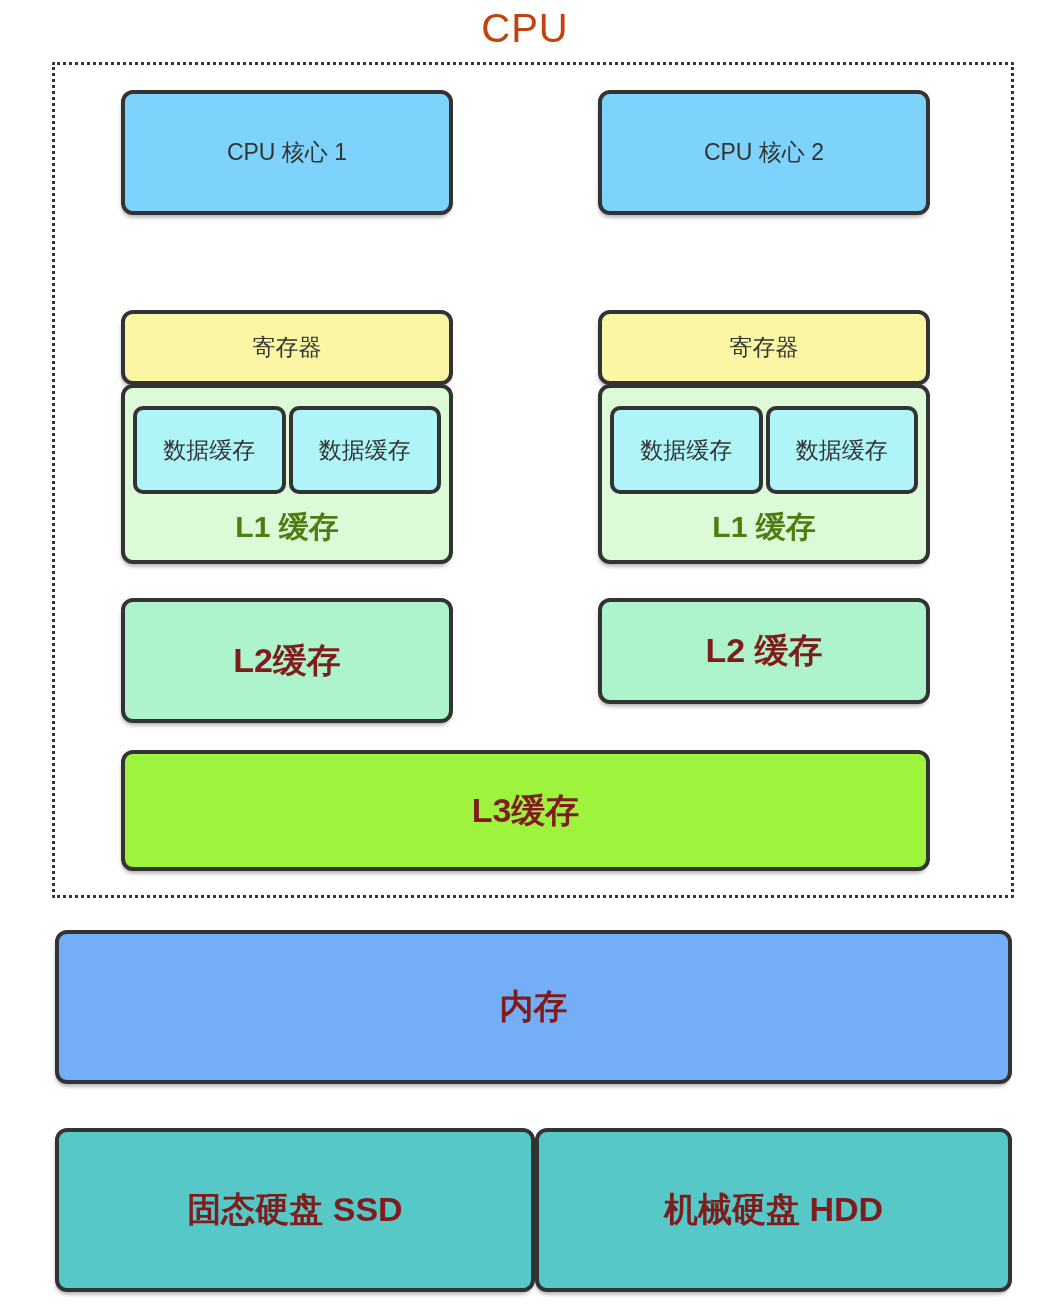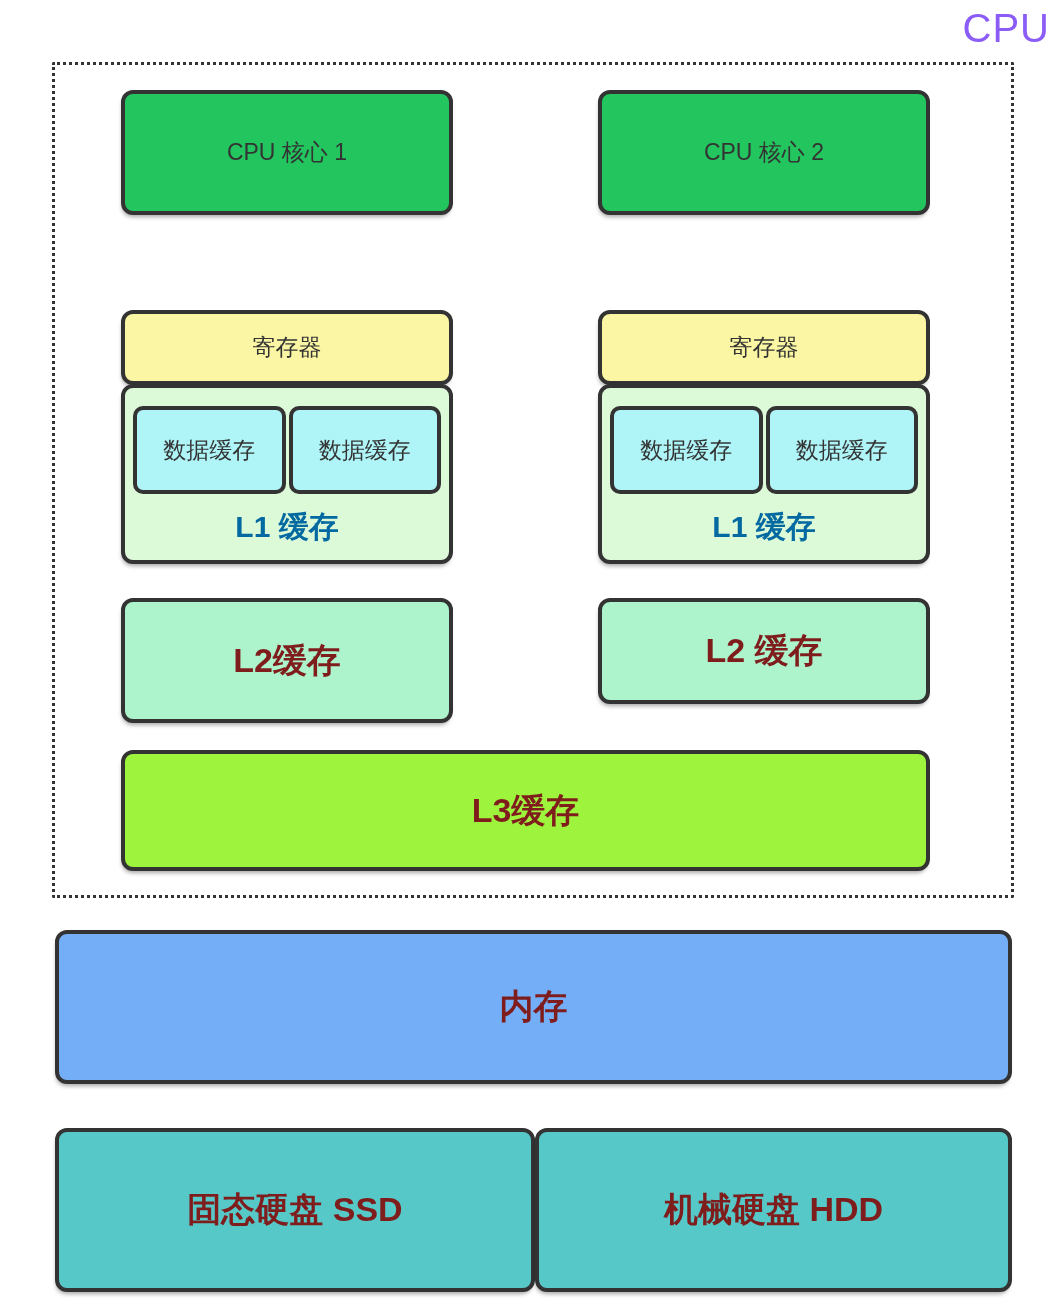--- a/index.html
+++ b/index.html
@@ -14,25 +14,25 @@
     height: 1310px;
     background: #ffffff;
     overflow: hidden;
     color: #333333;
   }
   .cpu-title {
     position: absolute;
     left: 0;
     top: 6px;
     width: 1050px;
-    text-align: right;
+    text-align: center;
     font-size: 40px;
     font-weight: 500;
     letter-spacing: 1px;
-    color: #8b5cf6;
+    color: #c2410c;
   }
   .cpu-boundary {
     position: absolute;
     left: 52px;
     top: 62px;
     width: 962px;
     height: 836px;
     border: 3px dotted #333333;
     box-sizing: border-box;
     border-radius: 2px;
@@ -44,42 +44,42 @@
     border-radius: 12px;
     display: flex;
     align-items: center;
     justify-content: center;
     text-align: center;
     box-shadow: -1px 4px 4px -2px rgba(0,0,0,0.35);
   }
   .label-sm { font-size: 23px; font-weight: 400; color: #333333; }
   .label-lg { font-size: 34px; font-weight: 700; color: #7f1d1d; }
 
-  .core      { background: #22c55e; }
+  .core      { background: #7dd3fc; }
   .register  { background: #FBF6A4; margin-top: 48px; }
   .l1        { background: #DCFAD8; flex-direction: column; justify-content: flex-start; padding: 18px 8px 0 8px; }
   .l1-caches { display: flex; gap: 3px; width: 100%; height: 88px; }
   .data-cache {
     flex: 1;
     box-sizing: border-box;
     border: 4px solid #333333;
     border-radius: 10px;
     background: #AFF4F7;
     display: flex;
     align-items: center;
     justify-content: center;
   }
   .l1-label-area {
     flex: 1;
     display: flex;
     align-items: center;
     justify-content: center;
     font-size: 30px;
     font-weight: 700;
-    color: #0369a1;
+    color: #4d7c0f;
   }
   .l2      { background: #ADF4CC; }
   .l3      { background: #9EF33D; }
   .memory  { background: #74AEF6; }
   .storage { background: #57C8C8; }
 </style>
 </head>
 <body>
 
 <div class="canvas">

